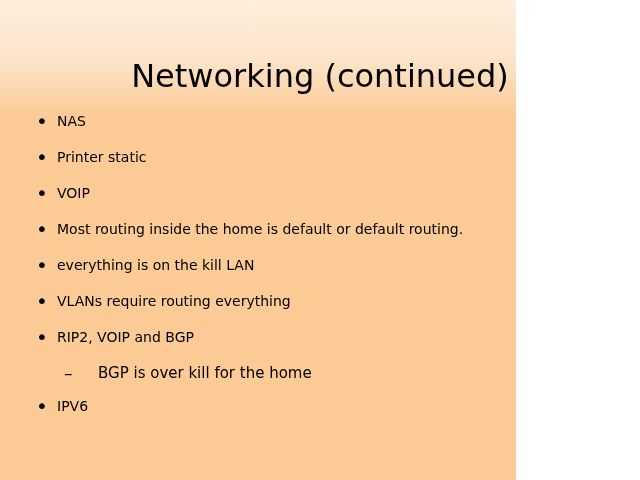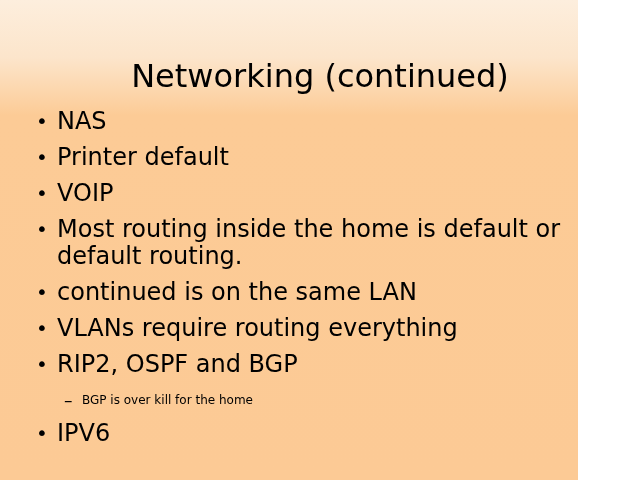--- a/index.html
+++ b/index.html
@@ -7,21 +7,21 @@
     padding: 0;
   }
   body {
     width: 640px;
     height: 480px;
     overflow: hidden;
     font-family: "DejaVu Sans", sans-serif;
   }
   #slide {
     position: relative;
-    width: 578px;
+    width: 516px;
     height: 480px;
     box-sizing: border-box;
     background: linear-gradient(to bottom, #fdeedd 0%, #fce5cb 12%, #fcd4a8 20%, #fccb96 24%, #fcca95 100%);
     overflow: hidden;
   }
   #slide-title {
     position: absolute;
     left: 0;
     top: 36px;
     width: 640px;
@@ -63,63 +63,64 @@
   }
   .level-2 > .bullet-marker {
     width: 18px;
     font-size: 17px;
     text-align: left;
     line-height: 26px;
   }
   .bullet-text {
     flex: 1 1 auto;
     color: #000000;
-    font-size: 24px;
+    font-size: 14px;
     line-height: 27px;
   }
   .level-2 > .bullet-text {
-    font-size: 12px;
+    font-size: 15px;
     line-height: 26px;
+    margin-left: 16px;
   }
 </style>
 </head>
 <body>
 
 <div id="slide">
 
   <h1 id="slide-title">Networking (continued)</h1>
 
   <div id="bullet-list">
       <div class="bullet-item level-1">
         <span class="bullet-marker">•</span>
         <span class="bullet-text">NAS</span>
       </div>
       <div class="bullet-item level-1">
         <span class="bullet-marker">•</span>
-        <span class="bullet-text">Printer default</span>
+        <span class="bullet-text">Printer static</span>
       </div>
       <div class="bullet-item level-1">
         <span class="bullet-marker">•</span>
         <span class="bullet-text">VOIP</span>
       </div>
       <div class="bullet-item level-1">
         <span class="bullet-marker">•</span>
         <span class="bullet-text">Most routing inside the home is default or default routing.</span>
       </div>
       <div class="bullet-item level-1">
         <span class="bullet-marker">•</span>
-        <span class="bullet-text">continued is on the same LAN</span>
+        <span class="bullet-text">everything is on the kill LAN</span>
       </div>
       <div class="bullet-item level-1">
         <span class="bullet-marker">•</span>
         <span class="bullet-text">VLANs require routing everything</span>
       </div>
       <div class="bullet-item level-1">
         <span class="bullet-marker">•</span>
-        <span class="bullet-text">RIP2, OSPF and BGP</span>
+        <span class="bullet-text">RIP2, VOIP and BGP</span>
       </div>
       <div class="bullet-item level-2">
         <span class="bullet-marker">–</span>
         <span class="bullet-text">BGP is over kill for the home</span>
       </div>
       <div class="bullet-item level-1">
         <span class="bullet-marker">•</span>
         <span class="bullet-text">IPV6</span>
       </div>
     </div>

